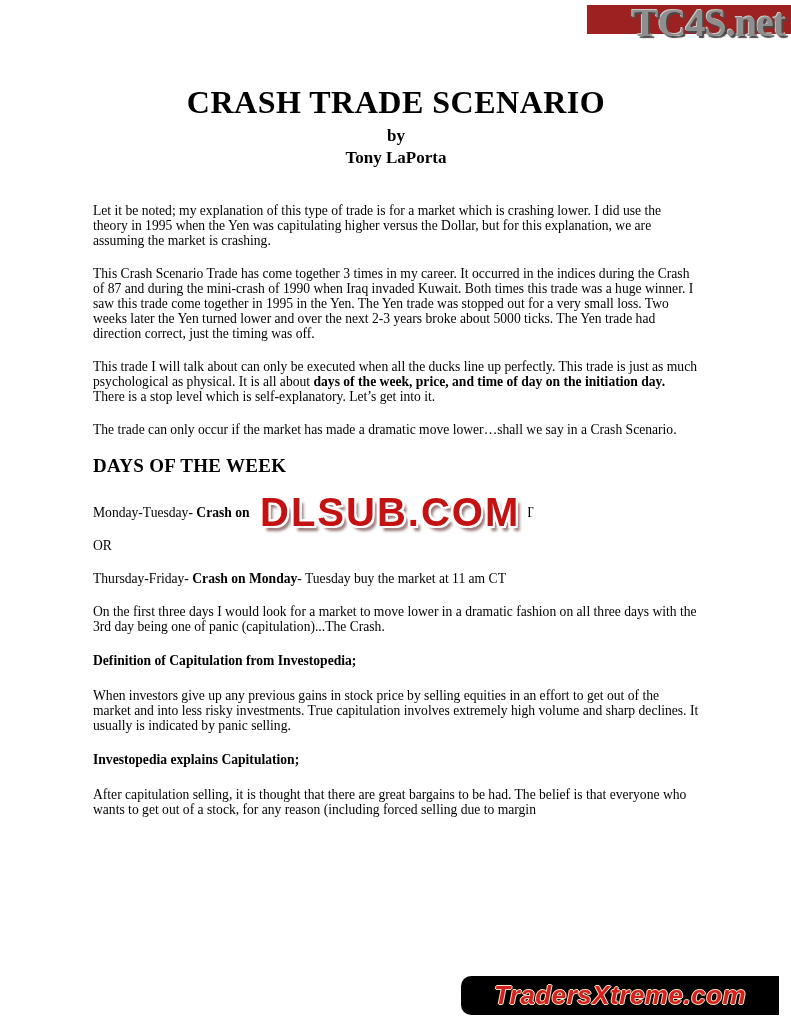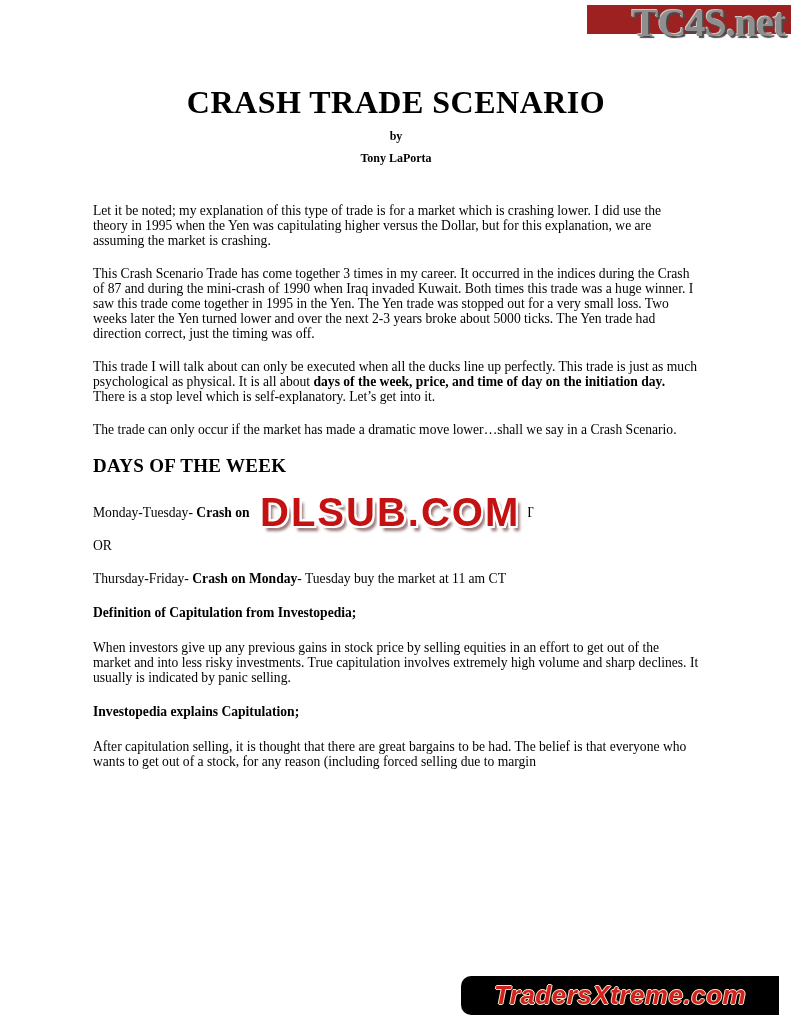--- a/index.html
+++ b/index.html
@@ -28,21 +28,21 @@
     padding-top: 84px;
     margin-bottom: 34px;
   }
   .doc-title {
     font-size: 32px;
     font-weight: bold;
     margin: 0 0 4px 0;
     letter-spacing: 0.5px;
   }
   .byline, .author {
-    font-size: 12px;
+    font-size: 17px;
     font-weight: bold;
     line-height: 22px;
     margin: 0;
   }
 
   p.body {
     font-size: 13.6px;
     line-height: 15px;
     margin: 0 0 18px 0;
     text-align: left;
@@ -162,20 +162,21 @@
   <p class="body">The trade can only occur if the market has made a dramatic move lower…shall we say in a Crash Scenario.</p>
 
   <h2 class="days-heading">DAYS OF THE WEEK</h2>
 
   <p class="body"><span>Monday-Tuesday- </span><span class="b">Crash on Wednesday</span><span>- Thursday buy the market at 11 am CT</span></p>
 
   <p class="body">OR</p>
 
   <p class="body"><span>Thursday-Friday- </span><span class="b">Crash on Monday</span><span>- Tuesday buy the market at 11 am CT</span></p>
 
+  <p class="body">On the first three days I would look for a market to move lower in a dramatic fashion on all three days with the 3rd day being one of panic (capitulation)...The Crash.</p>
 
   <p class="bold-line">Definition of Capitulation from Investopedia;</p>
 
   <p class="body">When investors give up any previous gains in stock price by selling equities in an effort to get out of the market and into less risky investments. True capitulation involves extremely high volume and sharp declines. It usually is indicated by panic selling.</p>
 
 
   <p class="bold-line">Investopedia explains Capitulation;</p>
 
   <p class="body">After capitulation selling, it is thought that there are great bargains to be had. The belief is that everyone who wants to get out of a stock, for any reason (including forced selling due to margin</p>
 

